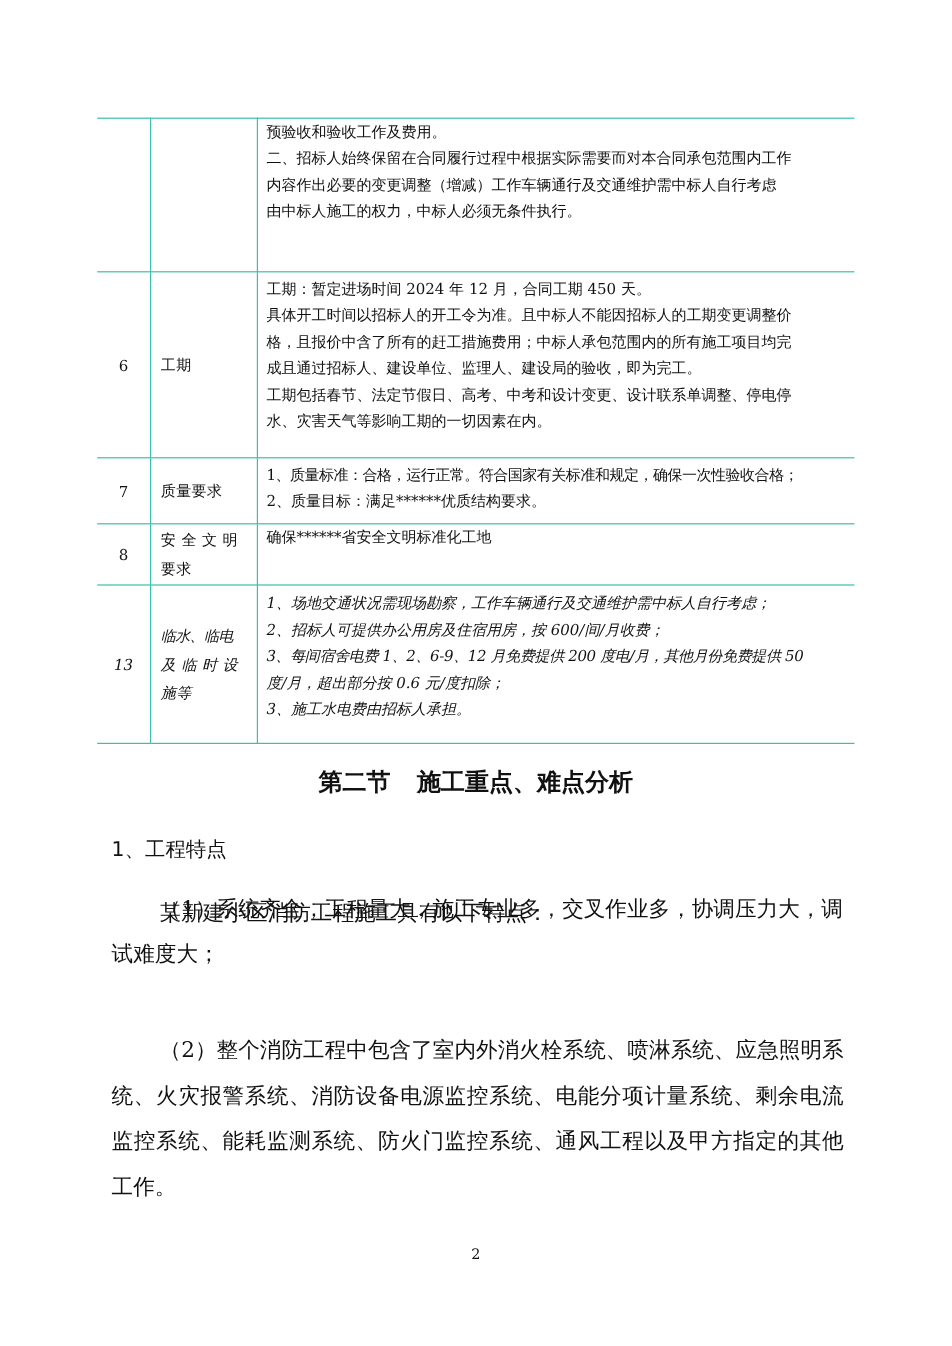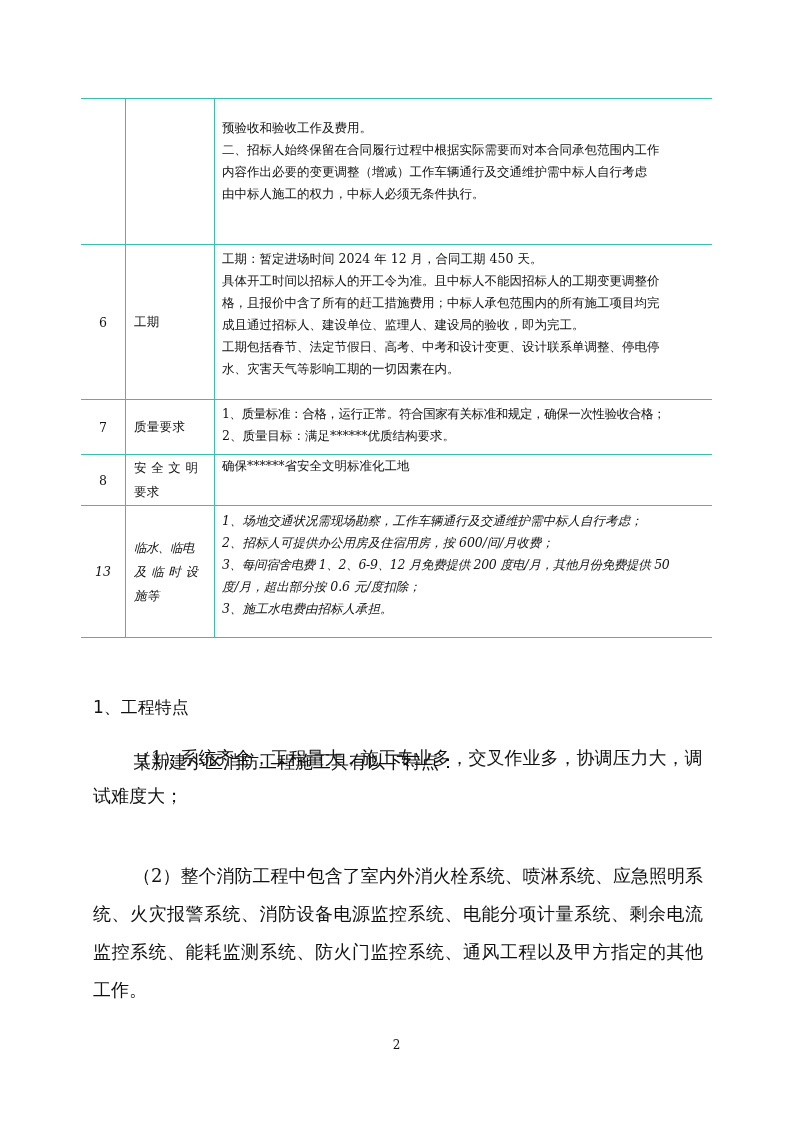--- a/index.html
+++ b/index.html
@@ -14,21 +14,21 @@
     table.spec td.c-item { border-right: 1.5px solid #3bbfad; width: 80px; padding-left: 8px; }
     table.spec td.c-content { padding-left: 7px; padding-right: 2px; vertical-align: top; }
     .line { line-height: 22px; white-space: nowrap; }
     .item-text { line-height: 24px; letter-spacing: 0.3px; }
     .item-spread { text-align-last: justify; text-align: justify; width: 64px; line-height: 24px; }
     .r1 td { height: 127px; }
     .r6 td { height: 151px; }
     .r7 td { height: 51px; }
     .r8 td { height: 50px; }
     .r13 td { height: 127px; font-style: italic; }
-    .r1 .c-content { padding-top: 18px; }
+    .r1 .c-content { padding-top: 0px; }
     .r6 .c-content { padding-top: 3px; }
     .r7 .c-content { padding-top: 3px; }
     .r8 .c-content { vertical-align: middle; }
     .r13 .c-content { padding-top: 4px; }
     .section-title { position: absolute; left: 0; width: 793px; top: 638px; text-align: center;
       font-family: "DejaVu Sans", "Liberation Sans", sans-serif; font-weight: bold; font-size: 20px; }
     .section-title .sp { display: inline-block; width: 22px; }
     .sub-title { position: absolute; left: 93px; top: 696px;
       font-family: "DejaVu Sans", "Liberation Sans", sans-serif; font-weight: normal; font-size: 17px; }
     .body-text { position: absolute; left: 93px; width: 610px; font-size: 18px; line-height: 38px; }
@@ -99,20 +99,23 @@
         <div class="line">1、场地交通状况需现场勘察，工作车辆通行及交通维护需中标人自行考虑；</div>
         <div class="line">2、招标人可提供办公用房及住宿用房，按 600/间/月收费；</div>
         <div class="line" style="letter-spacing:-0.3px;">3、每间宿舍电费 1、2、6-9、12 月免费提供 200 度电/月，其他月份免费提供 50</div>
         <div class="line">度/月，超出部分按 0.6 元/度扣除；</div>
         <div class="line">3、施工水电费由招标人承担。</div>
       </td>
     </tr>
   </tbody>
     </table>
 
+  <div class="section-title">
+    <span>第二节</span><span class="sp"></span><span>施工重点、难点分析</span>
+  </div>
 
   <div class="sub-title">1、工程特点</div>
 
   <div class="body-text para1">某新建小区消防工程施工具有以下特点：</div>
   <div class="body-text para2">（1）系统齐全，工程量大，施工专业多，交叉作业多，协调压力大，调试难度大；</div>
   <div class="body-text para3">（2）整个消防工程中包含了室内外消火栓系统、喷淋系统、应急照明系统、火灾报警系统、消防设备电源监控系统、电能分项计量系统、剩余电流监控系统、能耗监测系统、防火门监控系统、通风工程以及甲方指定的其他工作。</div>
 
   <div class="page-num">2</div>
 </div>
 

